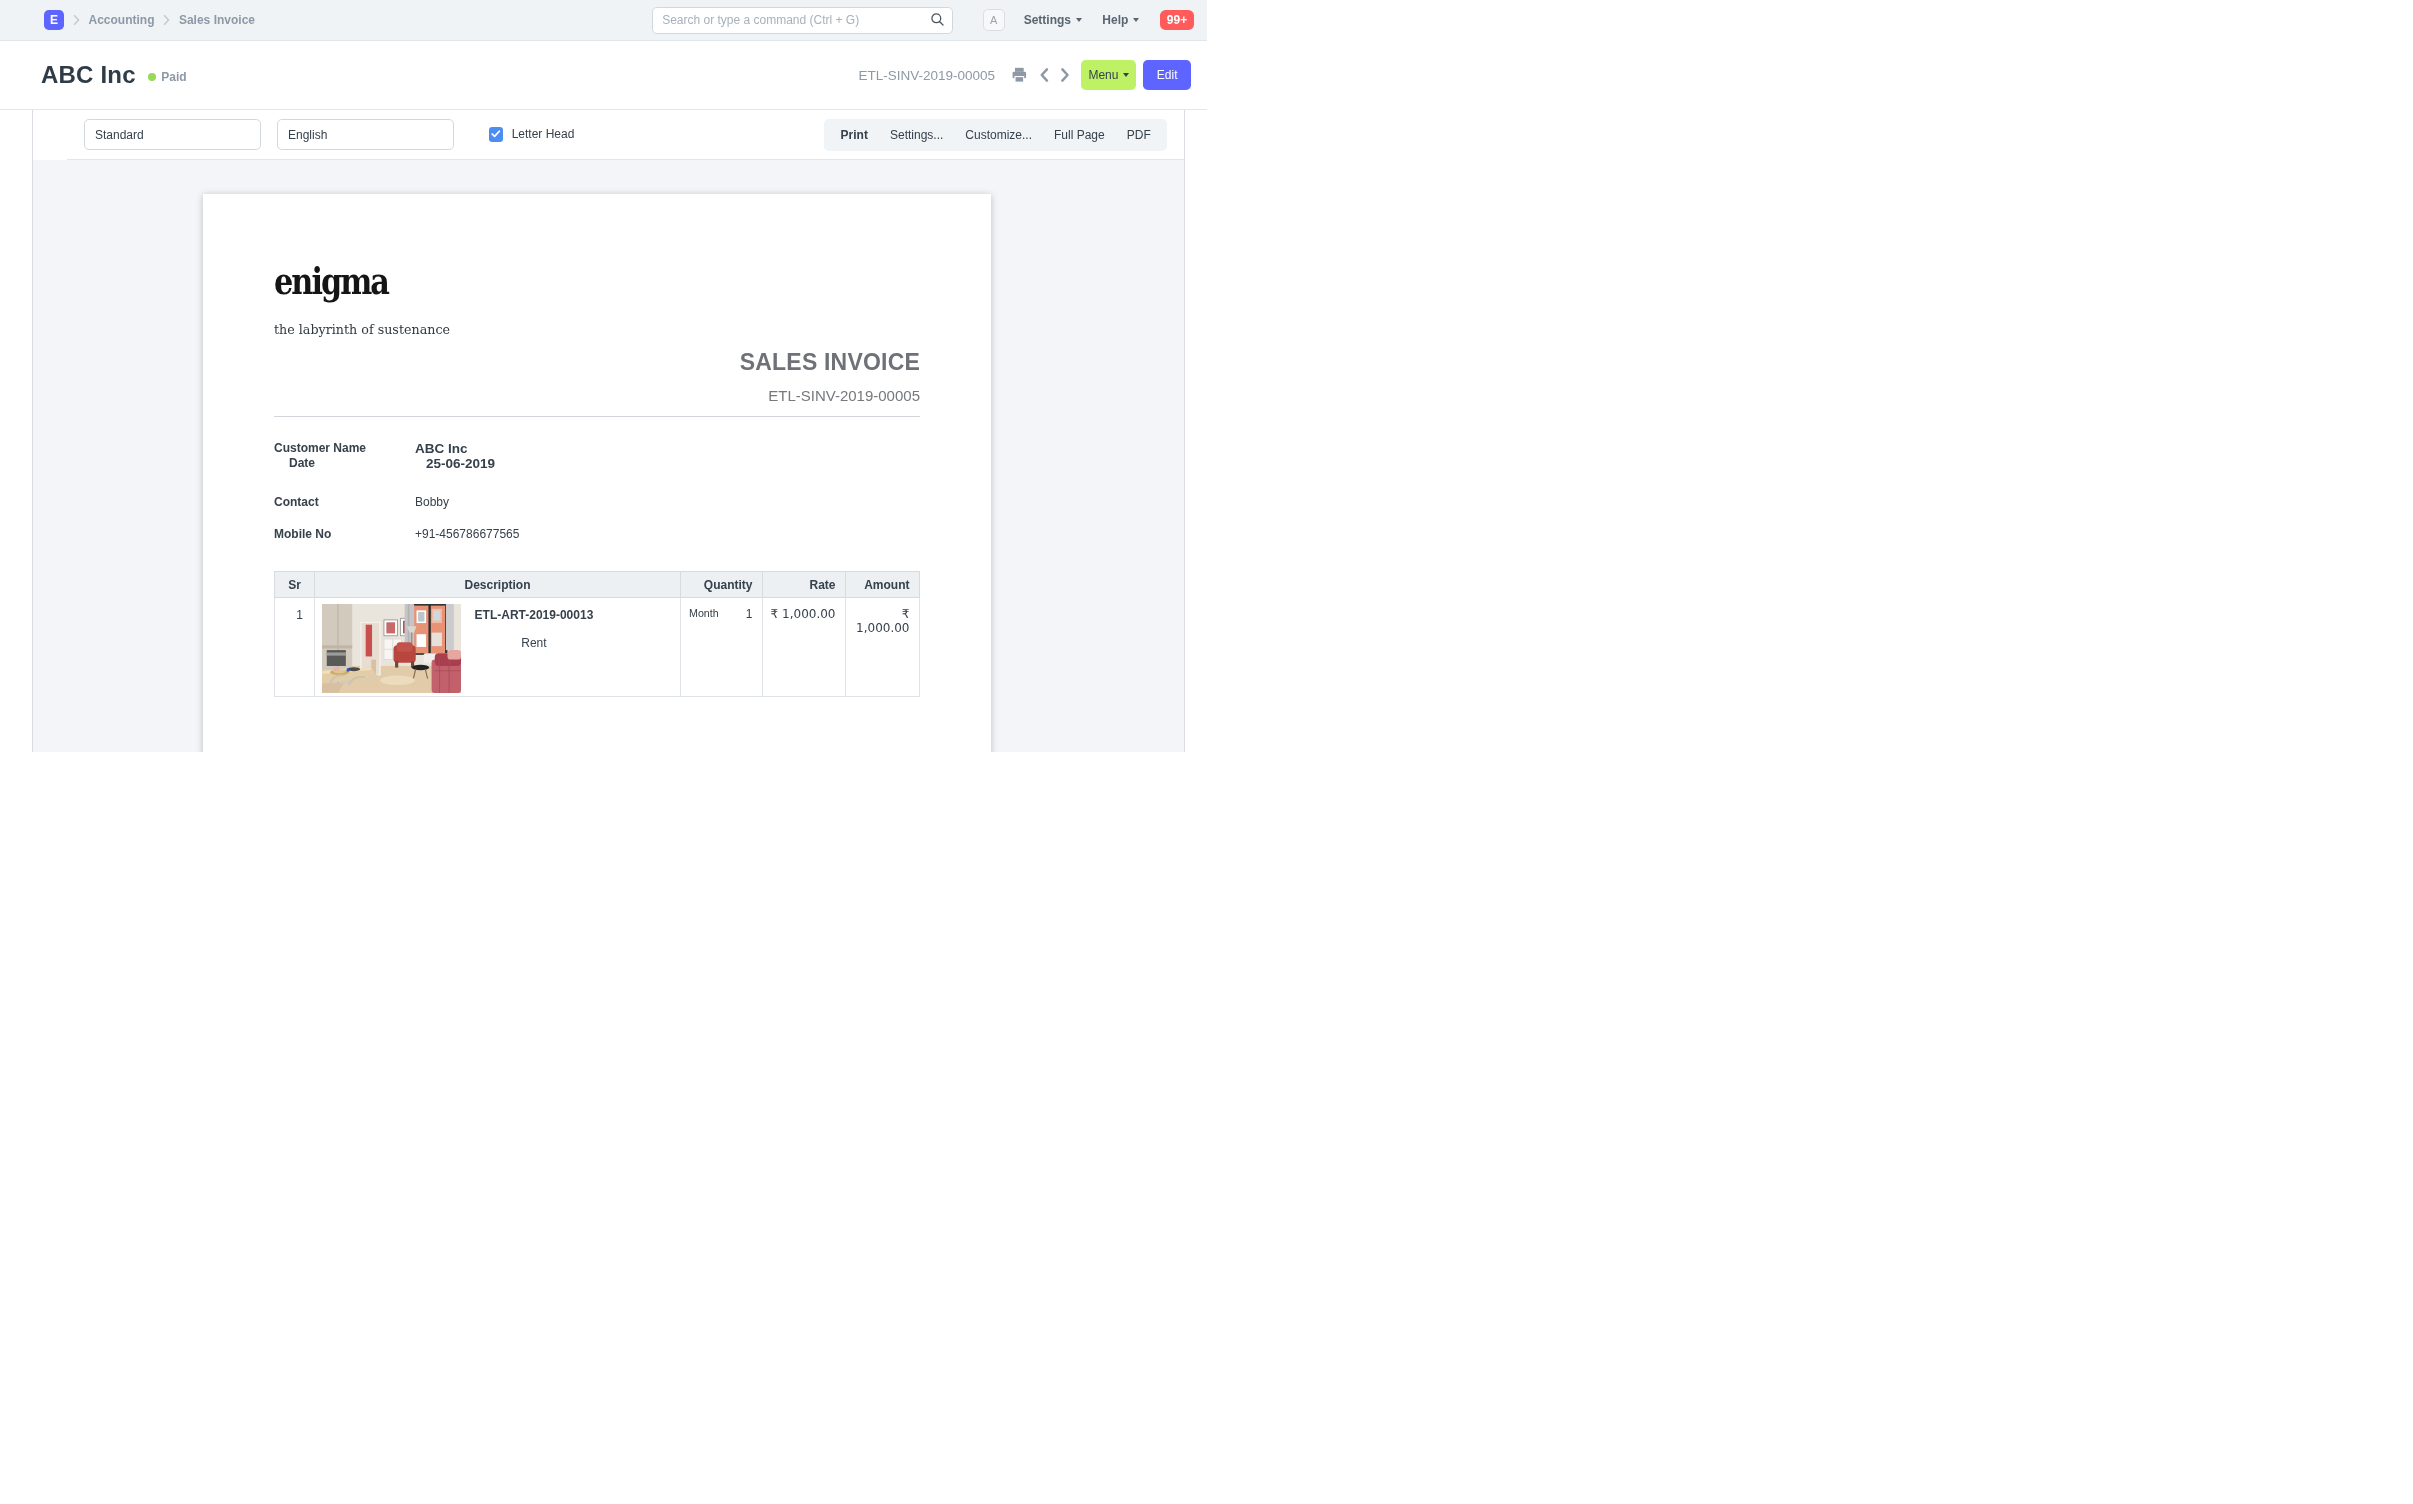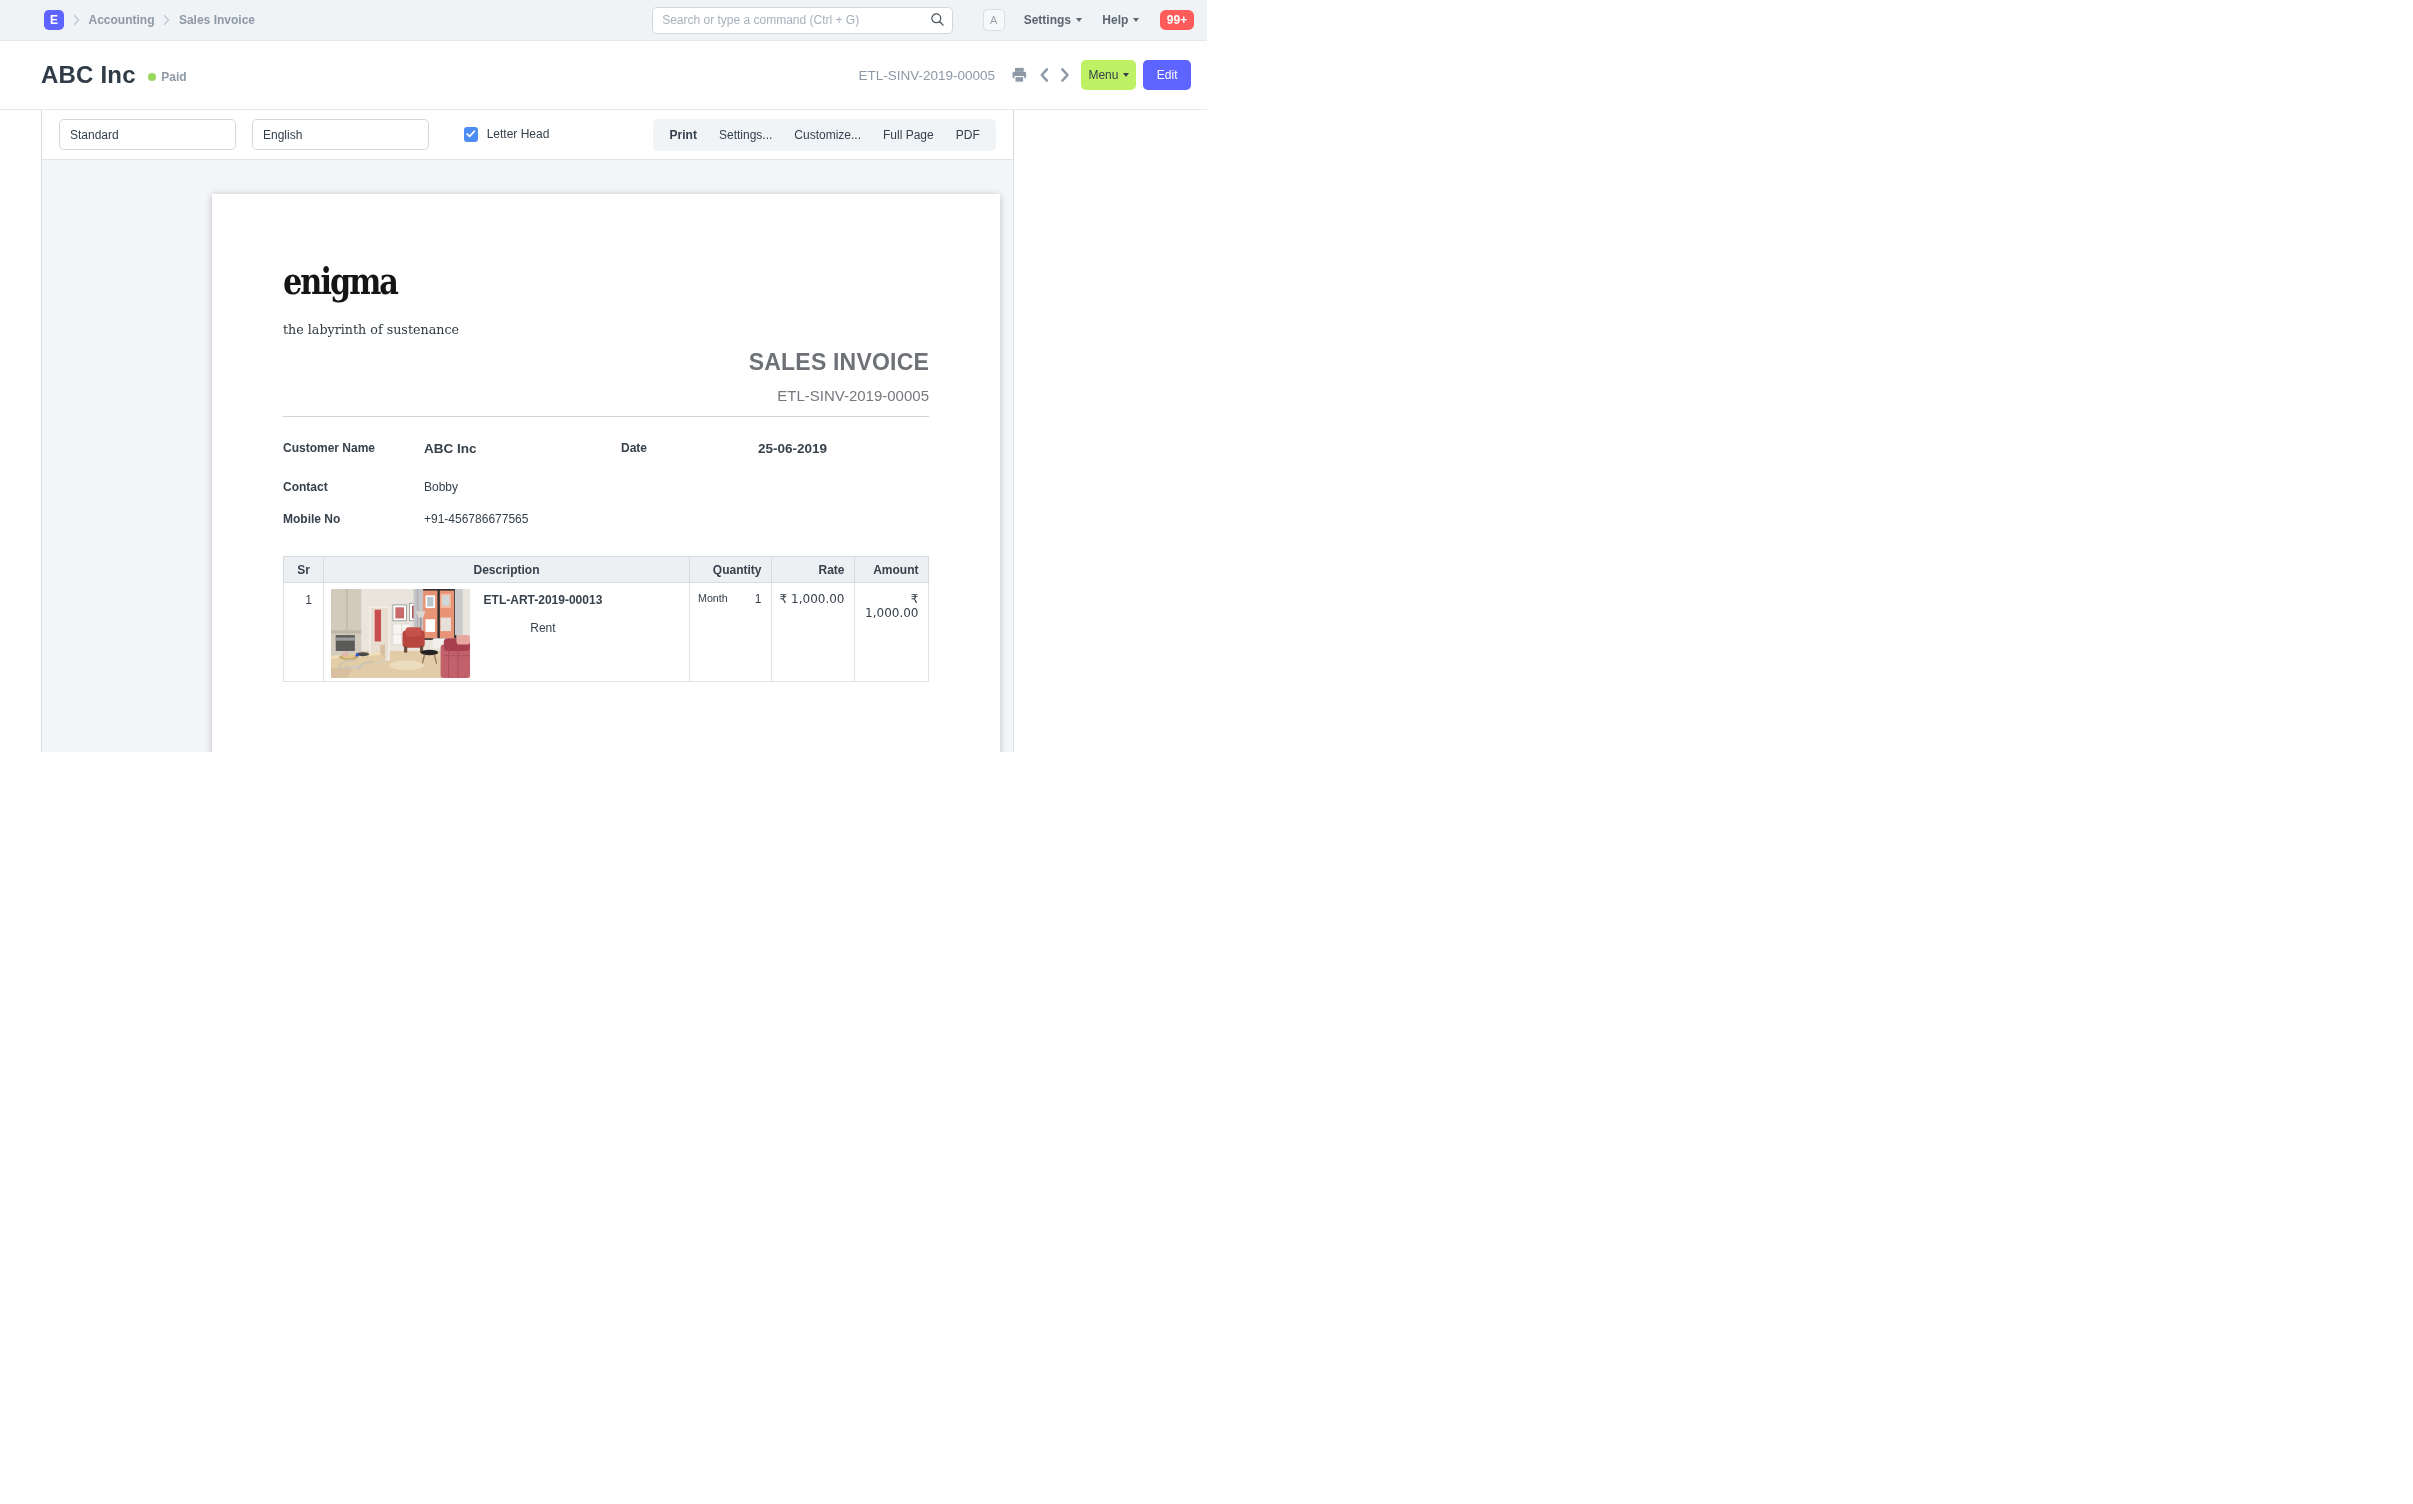--- a/index.html
+++ b/index.html
@@ -41,22 +41,22 @@
   .head-actions { margin-left:auto; display:flex; align-items:center; }
   .doc-id { font-size:13.5px; color:#8d99a6; margin-right:16px; }
   .icon-btn { display:flex; align-items:center; margin-right:11px; cursor:pointer; }
   .btn { height:30px; border-radius:4.8px; border:none; font-size:12px; cursor:pointer;
          display:flex; align-items:center; justify-content:center; font-family:"Liberation Sans",sans-serif; }
   .btn-default { background:#bef264; color:#36414c; padding:0 7px; margin-right:7.1px; }
   .btn-primary { background:#5e64ff; color:#fff; padding:0 13.5px; }
   .btn-default .caret { border-top-color:#36414c; }
 
   
-  .print-area { position:absolute; top:110px; left:41px; width:973px; bottom:0;
-                border-left:0.8px solid #d9dde2; border-right:0.8px solid #d9dde2; background:#fff; }
+  .print-area { position:absolute; top:110px; left:32px; width:1153px; bottom:0;
+                border-left:0.8px solid #d9dde2; border-right:0.8px solid #d9dde2; background:#fff;padding-left:34px; }
   .print-toolbar { height:50px; display:flex; align-items:center; padding:0 16.7px;
                    border-bottom:0.8px solid #e2e6e9; background:#fff; }
   .fake-select { width:177px; height:31px; border:0.8px solid #d1d8dd; border-radius:4.8px; background:#fff;
                  font-size:12px; color:#36414c; display:flex; align-items:center; padding:0 10.3px;
                  margin-right:16px; cursor:pointer; }
   .lh-group { display:flex; align-items:center; margin-left:19px; cursor:pointer; }
   .checkbox { width:14.3px; height:14.3px; border-radius:3.2px; background:#4c8df3; margin-right:8.7px;
               display:flex; align-items:center; justify-content:center; }
   .lh-label { font-size:12px; color:#36414c; }
   .pt-actions { margin-left:auto; height:32px; background:#f0f4f7; border-radius:4.8px;
@@ -70,21 +70,21 @@
 
   
   .lh-logo { font-family:"DejaVu Serif", serif; font-weight:bold; font-size:37px; color:#151515;
              letter-spacing:-2.4px; transform:scaleX(.82); transform-origin:left; height:44px; line-height:44px; }
   .lh-tagline { font-family:"DejaVu Serif", serif; font-size:12.7px; color:#2e3942; margin-top:19px; }
   .inv-title { text-align:right; font-size:23px; font-weight:bold; color:#6e7277; margin-top:12px; letter-spacing:0.2px; }
   .inv-number { text-align:right; font-size:15px; color:#75797d; margin-top:11px; }
   .inv-hr { border:none; border-top:0.8px solid #d2d6da; margin-top:12px; }
 
   .details { margin-top:24px; font-size:12px; }
-  .drow { display:flex; }
+  .drow { display:flex;flex-direction:column; }
   .dcol { width:50%; display:flex; }
   .dcol.right { padding-left:15px; }
   .dlabel { width:141px; font-weight:bold; flex:none; }
   .dcol.right .dlabel { width:137px; }
   .dvalue { flex:1; }
   .big-val { font-size:13.5px; font-weight:bold; }
   .addr-line { line-height:16.7px; }
   .mb30 { margin-bottom:24px; } .mb7 { margin-bottom:5.6px; } .mb11 { margin-bottom:18px; }
 
   table.items { width:100%; border-collapse:collapse; table-layout:fixed; margin-top:30px; }

